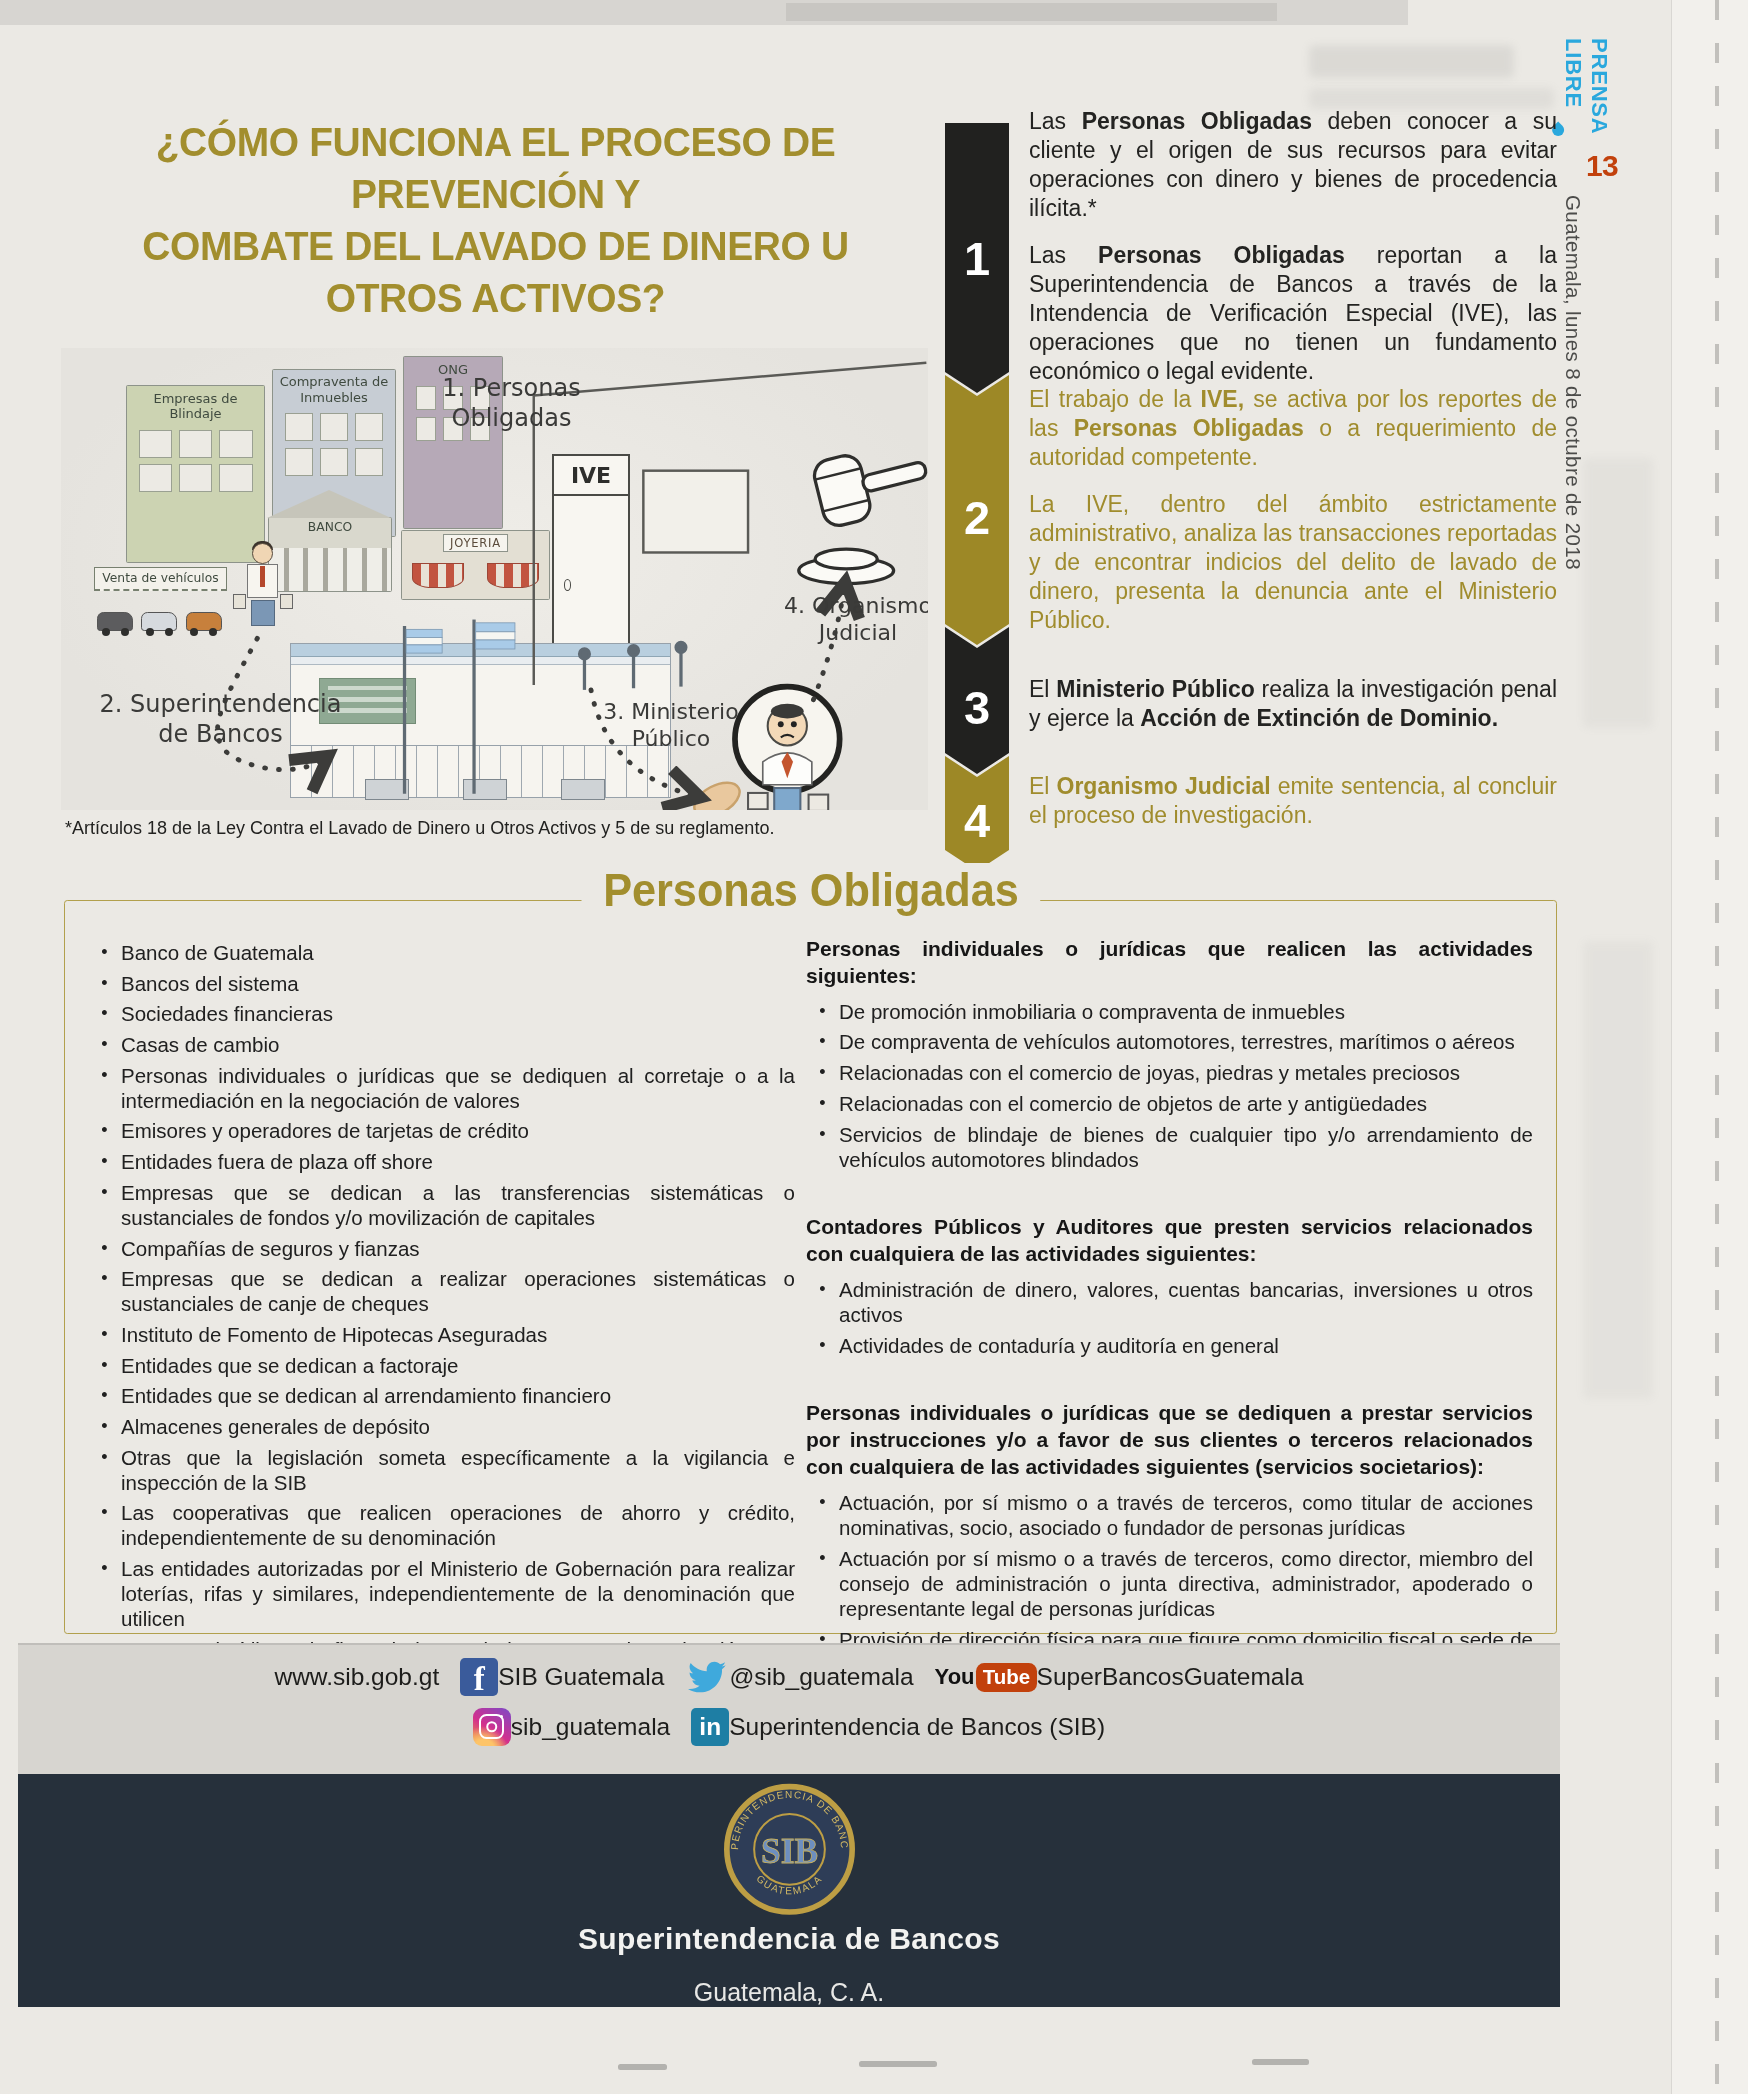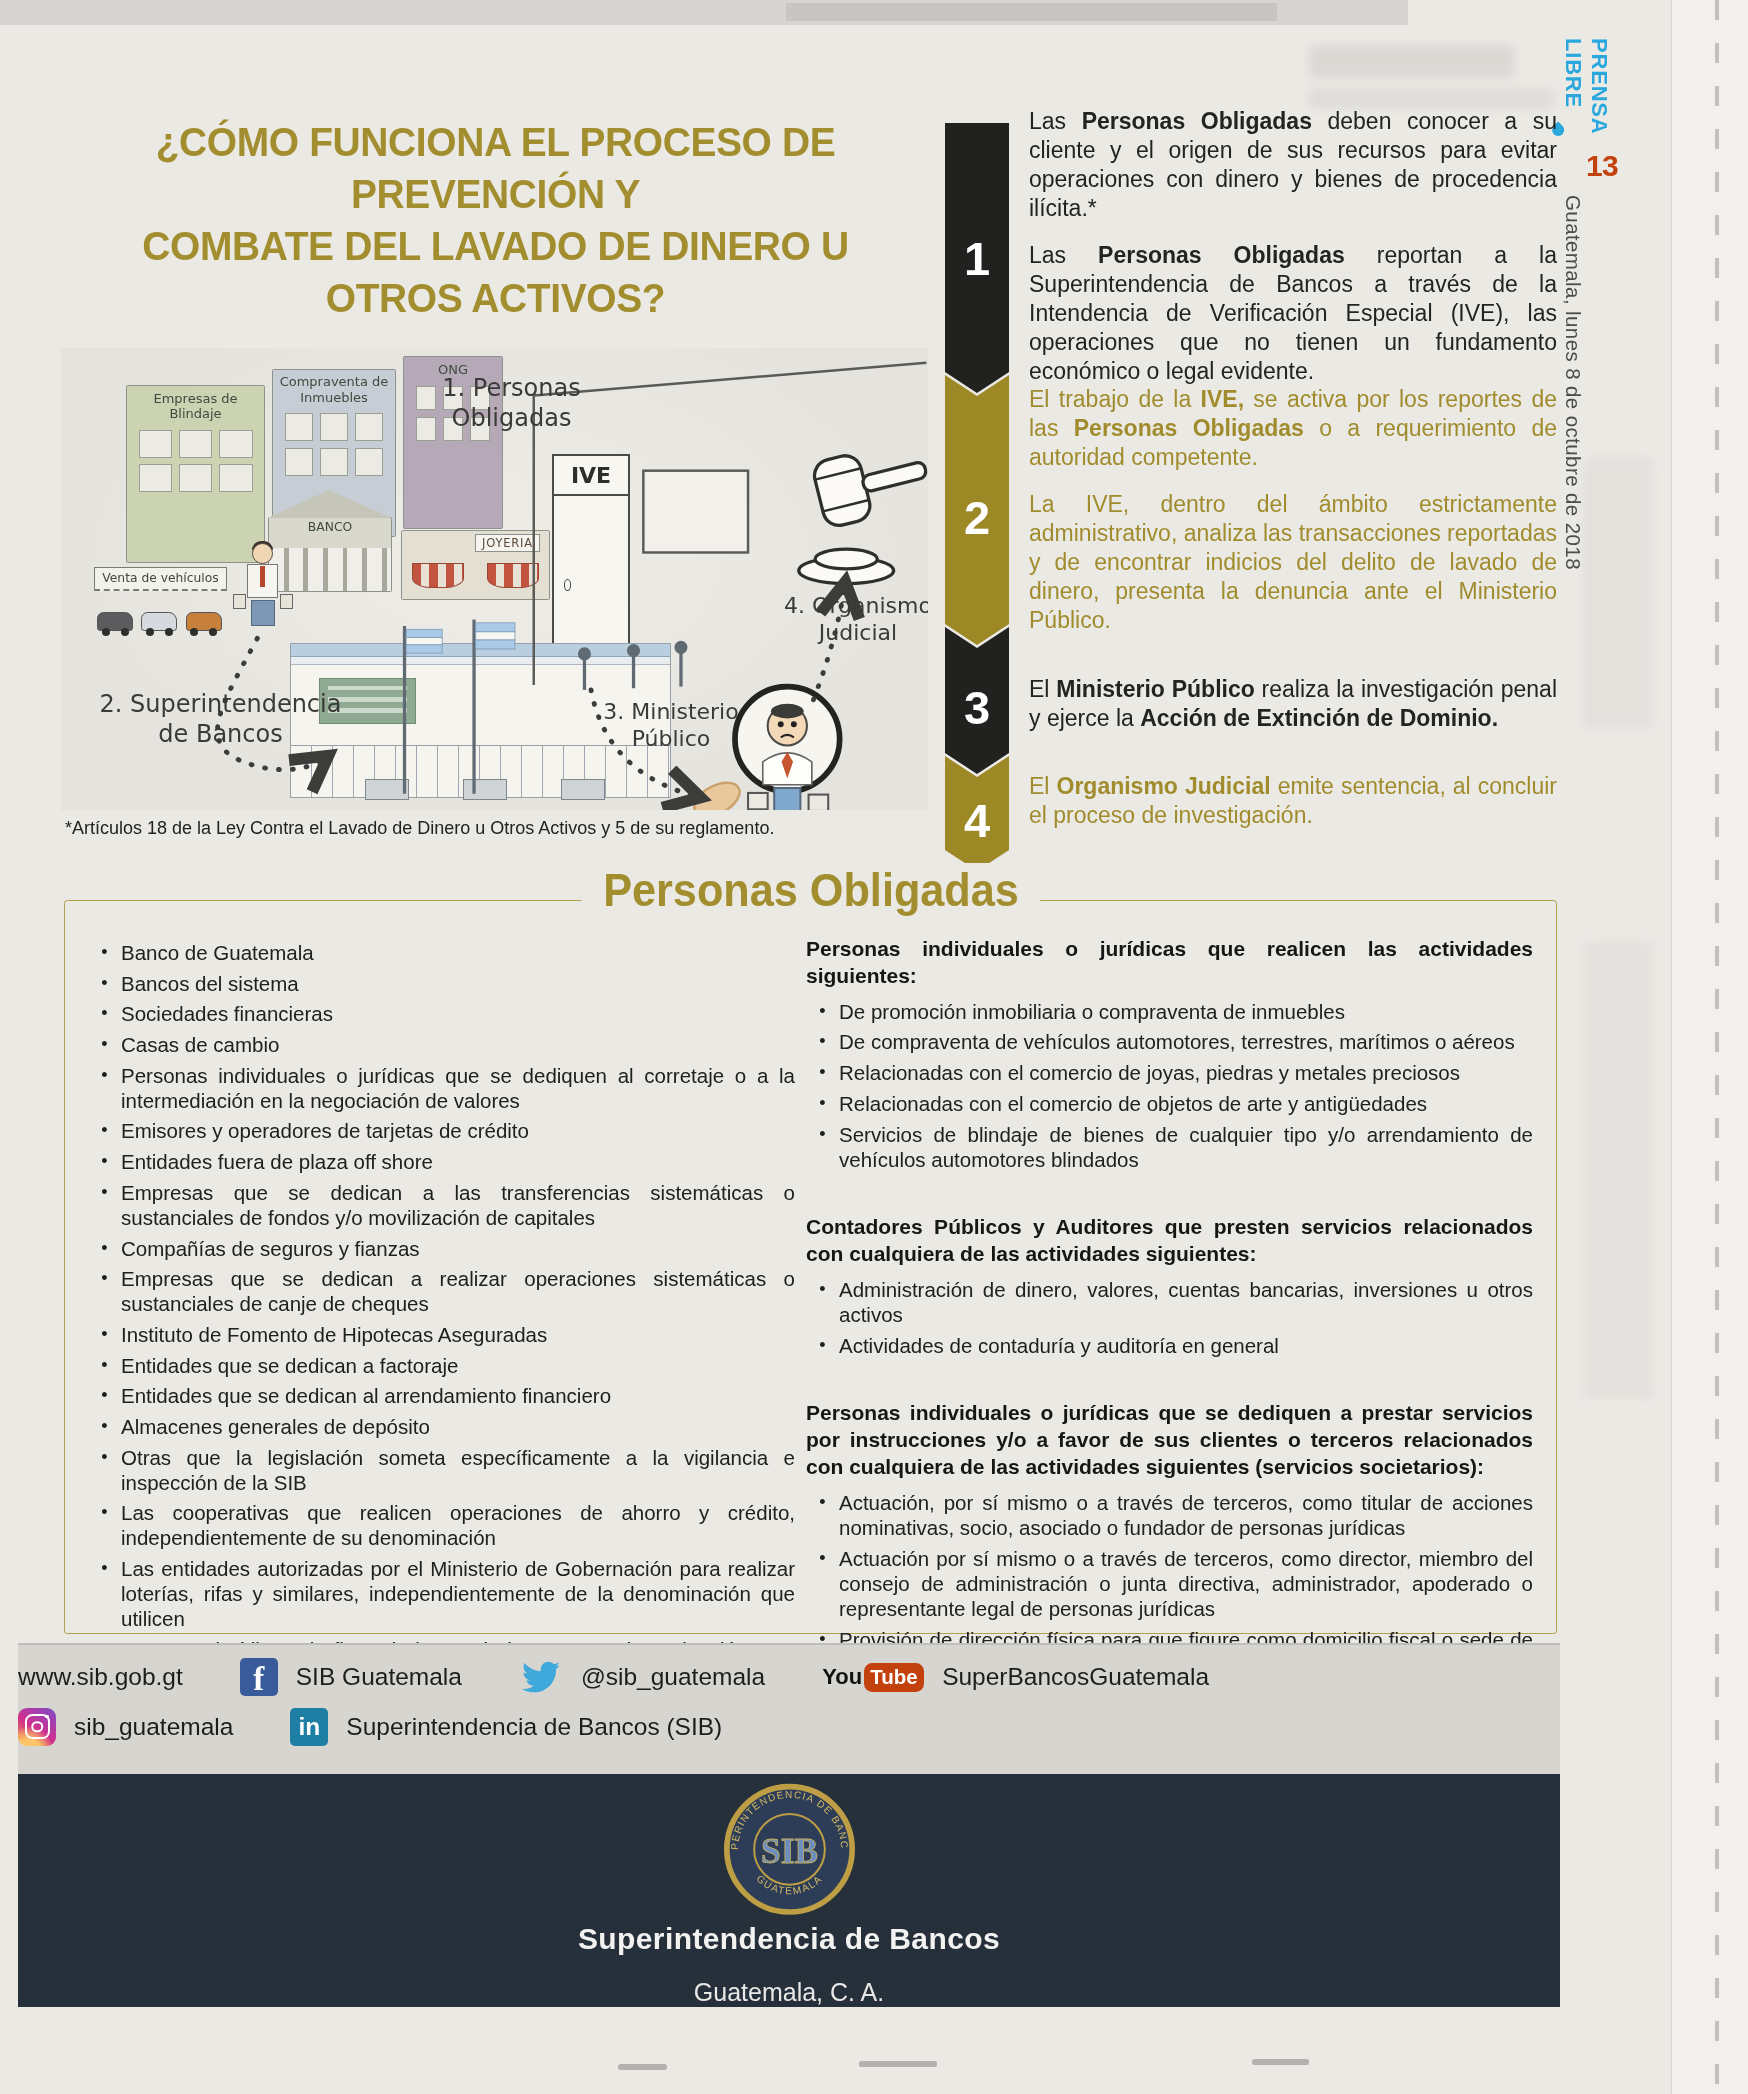--- a/index.html
+++ b/index.html
@@ -53,21 +53,21 @@
   .b-ong .win{height:24.5px;}
   .b-banco{left:207px;top:169px;width:124px;height:75px;background:#d9d8cd;border:1.6px solid #8d938a;}
   .b-banco::before{content:"";position:absolute;left:-1.6px;top:-28px;width:0;height:0;
      border-left:62px solid transparent;border-right:62px solid transparent;border-bottom:28px solid #c6c5ba;}
   .banco-cols{position:absolute;left:0;bottom:0;width:100%;height:43px;
      background:repeating-linear-gradient(90deg,#efeee8 0 14.7px,#a9a89d 14.7px 19.6px);}
   .b-banco .bldg-label{position:relative;z-index:2;font-size:12.3px;padding-top:1.6px;}
   .b-joyeria{left:340px;top:182px;width:149px;height:70px;background:#e3dfd3;}
   .joyeria-sign{position:absolute;left:50%;top:3.3px;transform:translateX(-50%);background:#f6f4ee;
      border:0.8px solid #8d938a;font-size:11.5px;letter-spacing:0.8px;padding:0.8px 6.5px;color:#5a4a3a;
-     font-family:"DejaVu Sans",sans-serif;margin-left:32px;}
+     font-family:"DejaVu Sans",sans-serif;}
   .awning{position:absolute;bottom:11.5px;width:52px;height:24.5px;border-radius:0 0 40% 40%;
      background:repeating-linear-gradient(90deg,#c25440 0 8.2px,#e8e2d6 8.2px 16.4px);border:0.8px solid #9c4636;}
   .awn1{left:9.8px;} .awn2{right:9.8px;}
   .b-lot{left:33px;top:219px;width:133px;height:115px;background:transparent;border:none;}
   .lot-banner{background:#f3f1eb;border:1.6px solid #77806f;border-bottom:2.5px dashed #77806f;}
   .lot-banner .bldg-label{font-size:12.3px;padding:2.5px 1.6px;}
   .cars{display:flex;gap:8.2px;padding:21px 3.3px 0;}
   .car{position:relative;width:36px;height:19.6px;border-radius:6.5px 8.2px 3.3px 3.3px;border:1.6px solid #555;}
   .car::before,.car::after{content:"";position:absolute;bottom:-5.7px;width:8.2px;height:8.2px;border-radius:50%;background:#2e2e2c;}
   .car::before{left:3.3px;} .car::after{right:3.3px;}
@@ -134,21 +134,21 @@
   .po-item{display:flex;font-size:20.5px;line-height:25px;margin-bottom:5.7px;text-align:justify;color:#202020;}
   .po-item .bullet{flex:0 0 33px;text-align:center;font-size:18px;}
   .po-item .li-text{flex:1;}
   .po-group-header{font-size:21px;line-height:27px;font-weight:bold;color:#161616;
      margin:0 0 9.8px;text-align:justify;}
   .po-gap{height:36px;}
 
   
   .social{position:absolute;left:18px;top:1643px;width:1542px;height:131px;background:#d7d5d0;
      border-top:2.5px solid #c0beba;}
-  .soc-row{display:flex;align-items:center;gap:18px;}
+  .soc-row{display:flex;align-items:center;justify-content:center;}
   .row1{margin-top:13px;} .row2{margin-top:11.5px;}
   .soc-label{font-size:24.5px;color:#1d1d1b;}
   .soc-gap{width:21px;}
   .icon-fb{width:38px;height:38px;background:#3a5b9b;border-radius:4.9px;color:#fff;
      display:flex;align-items:flex-end;justify-content:center;font-size:33px;font-weight:bold;
      font-family:"Liberation Serif",serif;line-height:33px;overflow:hidden;}
   .icon-tw{width:44px;height:38px;}
   .yt{display:flex;align-items:center;gap:1.6px;}
   .yt-you{font-size:22px;font-weight:bold;color:#111;}
   .yt-tube{background:#c2410c;color:#fff;font-size:20.5px;font-weight:bold;border-radius:8.2px;padding:2.5px 6.5px;}

